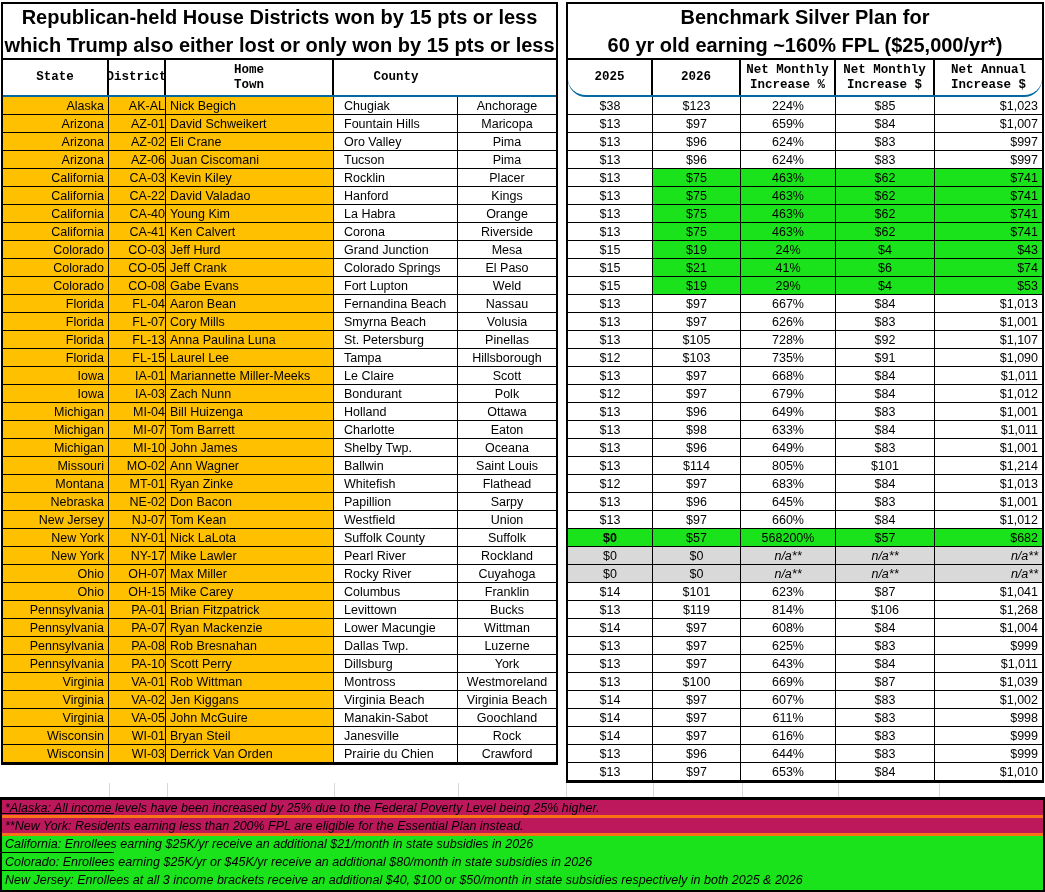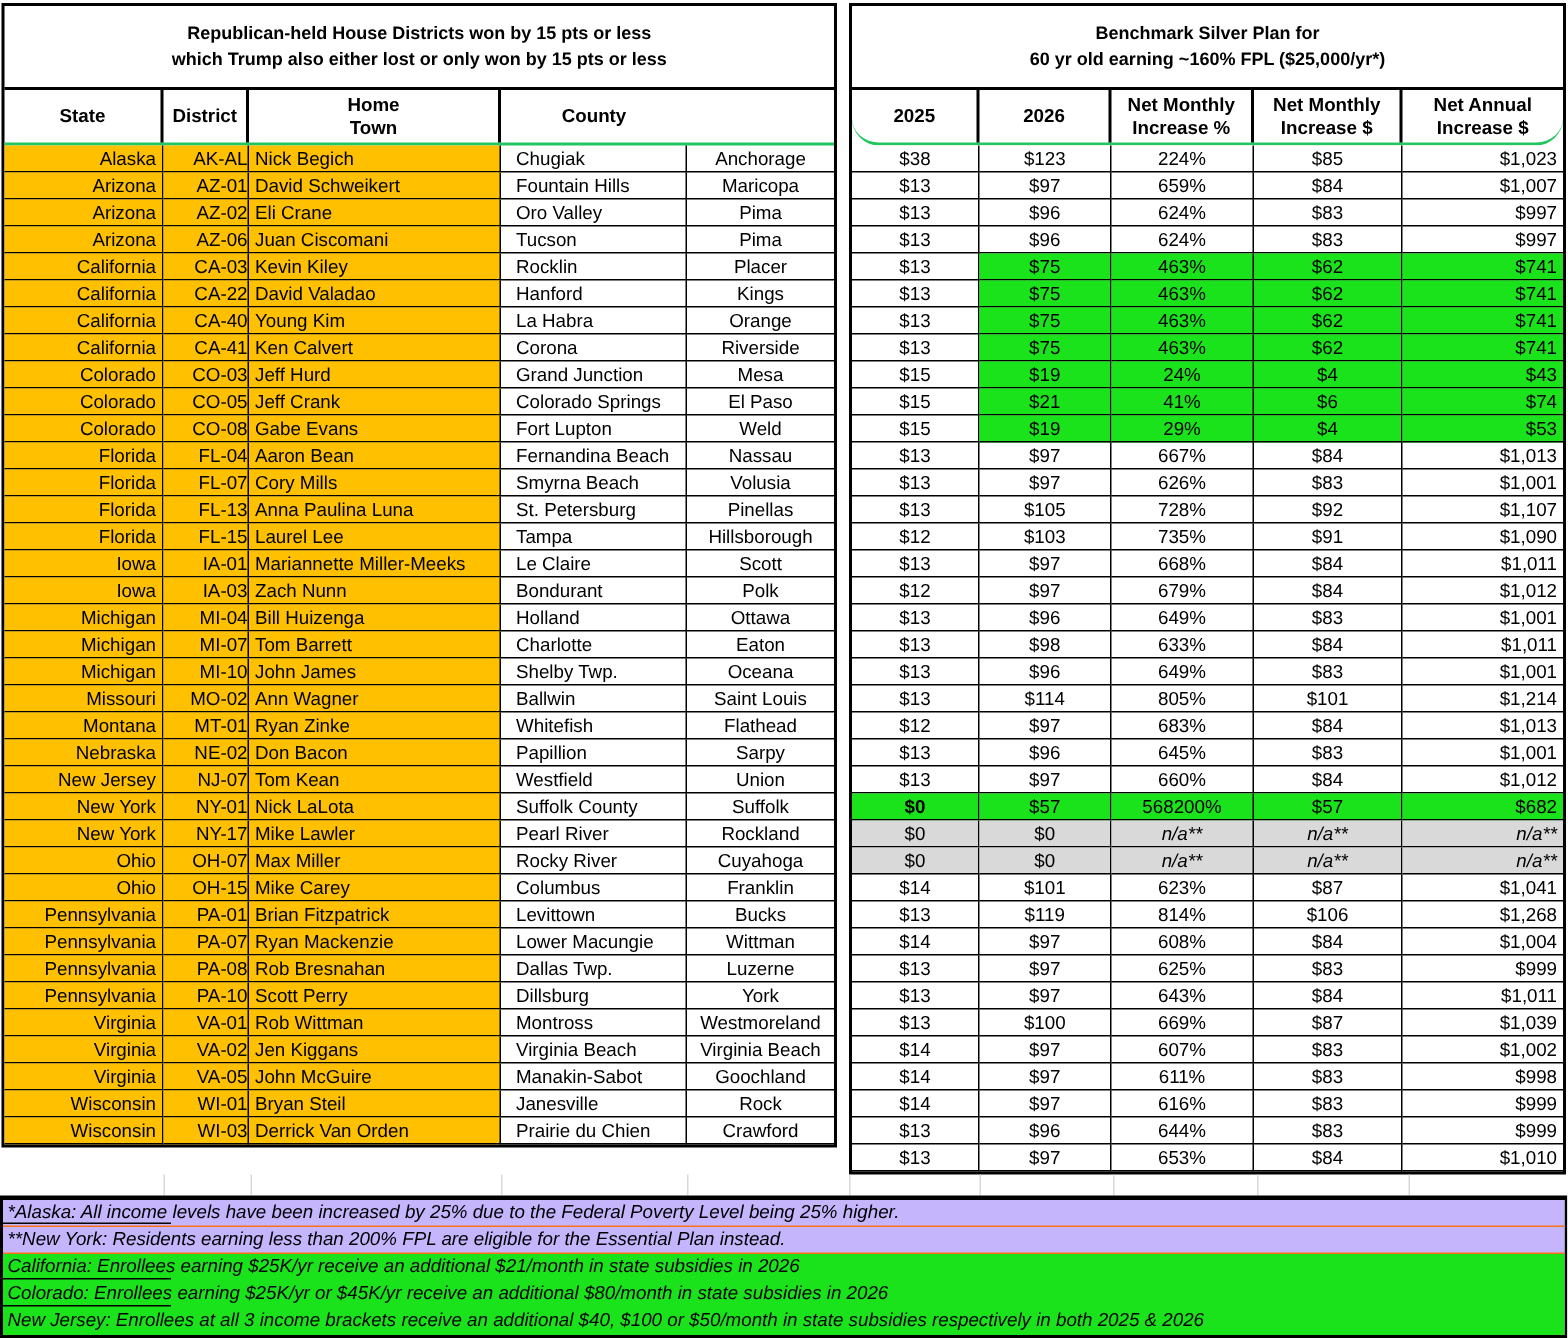--- a/index.html
+++ b/index.html
@@ -10,23 +10,23 @@
   html,body{margin:0;padding:0;background:#fff;}
   .sheet{
     position:relative;width:1045px;height:892px;background:#fff;
     font-family:"Liberation Sans",sans-serif;color:#000;overflow:hidden;
   }
   .tbl{position:absolute;top:2px;border:2px solid #000;background:#fff;box-sizing:border-box;}
   .tbl.left{left:1px;width:557px;}
   .tbl.right{left:566px;width:478px;}
   .title{
     height:54px;border-bottom:2px solid #000;display:flex;flex-direction:column;
-    justify-content:center;text-align:center;font-weight:bold;font-size:12px;line-height:1.4;
+    justify-content:center;text-align:center;font-weight:bold;font-size:20px;line-height:1.4;
   }
-  .hdr{display:grid;height:35px;border-bottom:2px solid #22c55e;}
+  .hdr{display:grid;height:35px;border-bottom:2px solid #0369a1;font-family:Liberation Mono, monospace;}
   .left .hdr{grid-template-columns:106px 57px 168px 124px 1fr;}
   .right .hdr{grid-template-columns:85px 88px 95px 99px 1fr;border-radius:18px;}
   .hc{
     border-right:2px solid #000;display:flex;align-items:center;justify-content:center;
     text-align:center;font-weight:bold;font-size:12.5px;line-height:1.2;white-space:pre-line;
   }
   .hc:last-child{border-right:none;}
   .lrow{display:grid;grid-template-columns:106px 57px 168px 124px 1fr;height:18px;}
   .rrow{display:grid;grid-template-columns:85px 88px 95px 99px 1fr;height:18px;}
   .lc,.rc{
@@ -47,21 +47,21 @@
   .rrow.gray .rc{background:var(--gray);}
   .rrow.gray .rc.r2,.rrow.gray .rc.r3,.rrow.gray .rc.r4{font-style:italic;}
   .notes{
     position:absolute;left:0;top:797px;width:1045px;box-sizing:border-box;
     border:2px solid #000;border-top-width:3px;background:#fff;
   }
   .note{
     position:relative;height:18px;font-size:12.5px;font-style:italic;
     line-height:17px;padding-left:3px;white-space:nowrap;overflow:hidden;
   }
-  .note.white{background:#c4b5fd;border-bottom:1px solid #f97316;box-sizing:border-box;}
+  .note.white{background:#be185d;border-bottom:3px solid #f97316;box-sizing:border-box;}
   .note.green{background:var(--green);}
   .u-line{position:absolute;left:0;bottom:1px;width:112px;height:0;border-bottom:1px solid #000;}
   .strip{position:absolute;left:0;top:783px;width:1045px;height:14px;}
   .strip i{position:absolute;top:0;height:100%;width:1px;background:#d8d8d8;}
   .vl-notes{position:absolute;left:939px;top:800px;width:1px;height:36px;background:#d8d8d8;}
 </style>
 </head>
 <body>
 
 <div class="sheet">

